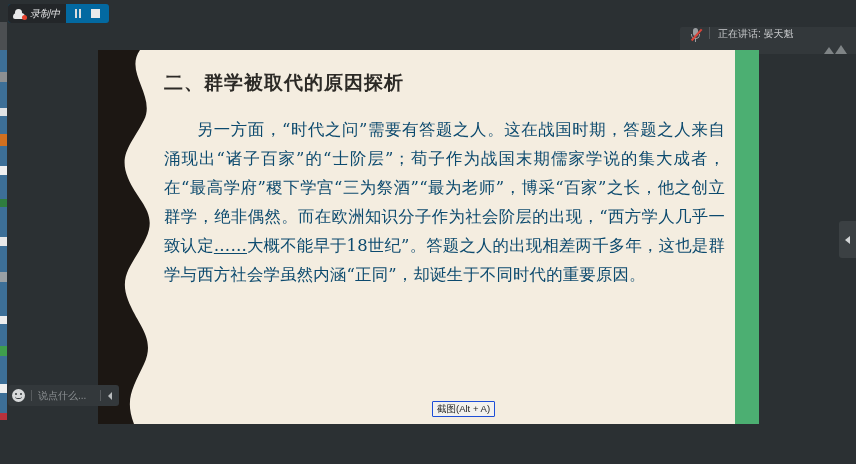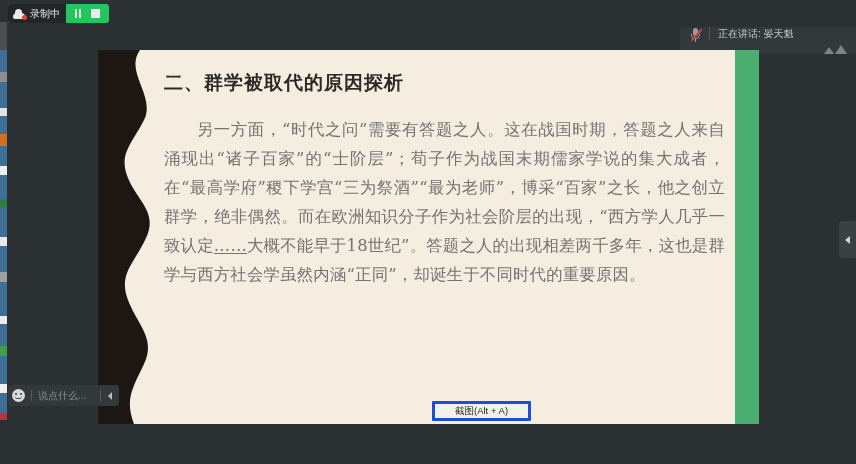--- a/index.html
+++ b/index.html
@@ -24,21 +24,22 @@
   }
   .edge-sliver .band { width: 100%; }
 
   
   .rec-wrap {
     position: absolute; left: 8px; top: 4px;
     display: flex; align-items: stretch;
     height: 19px;
     border-radius: 3px;
     overflow: hidden;
-    background: #22c55e;
+    background: #0369a1;
+    font-style: italic;
   }
   .rec-pill {
     display: flex; align-items: center; gap: 4px;
     background: #232629;
     padding: 0 6px 0 5px;
   }
   .cloud-ico { position: relative; width: 13px; height: 10px; }
   .cloud-ico .c1 {
     position: absolute; left: 0; bottom: 0;
     width: 12px; height: 6px; background: #e9e9ea;
@@ -130,36 +131,36 @@
     font-weight: 700;
     font-size: 19px;
     color: #2c2a26;
     letter-spacing: 1px;
     margin-bottom: 19px;
   }
   .slide-body {
     font-family: "DejaVu Serif", "Liberation Serif", serif;
     font-size: 16.4px;
     line-height: 29px;
-    color: #737373;
+    color: #0c4a6e;
     text-align: justify;
     text-indent: 2em;
     letter-spacing: 0.2px;
   }
   .slide-body .u { text-decoration: underline; text-underline-offset: 2px; }
 
   
   .shot-tip {
     position: absolute; left: 432px; top: 401px;
     background: #f2f1ee;
-    border: 3px solid #1d4ed8;
+    border: 1px solid #1d4ed8;
     color: #1d1d1d;
     font-size: 9.5px;
     line-height: 12px;
-    padding: 1px 20px;
+    padding: 1px 4px;
     border-radius: 1px;
     white-space: nowrap;
   }
 
   
   .chat-bar {
     position: absolute; left: 8px; top: 385px;
     height: 21px;
     background: #33383b;
     border-radius: 3px;

